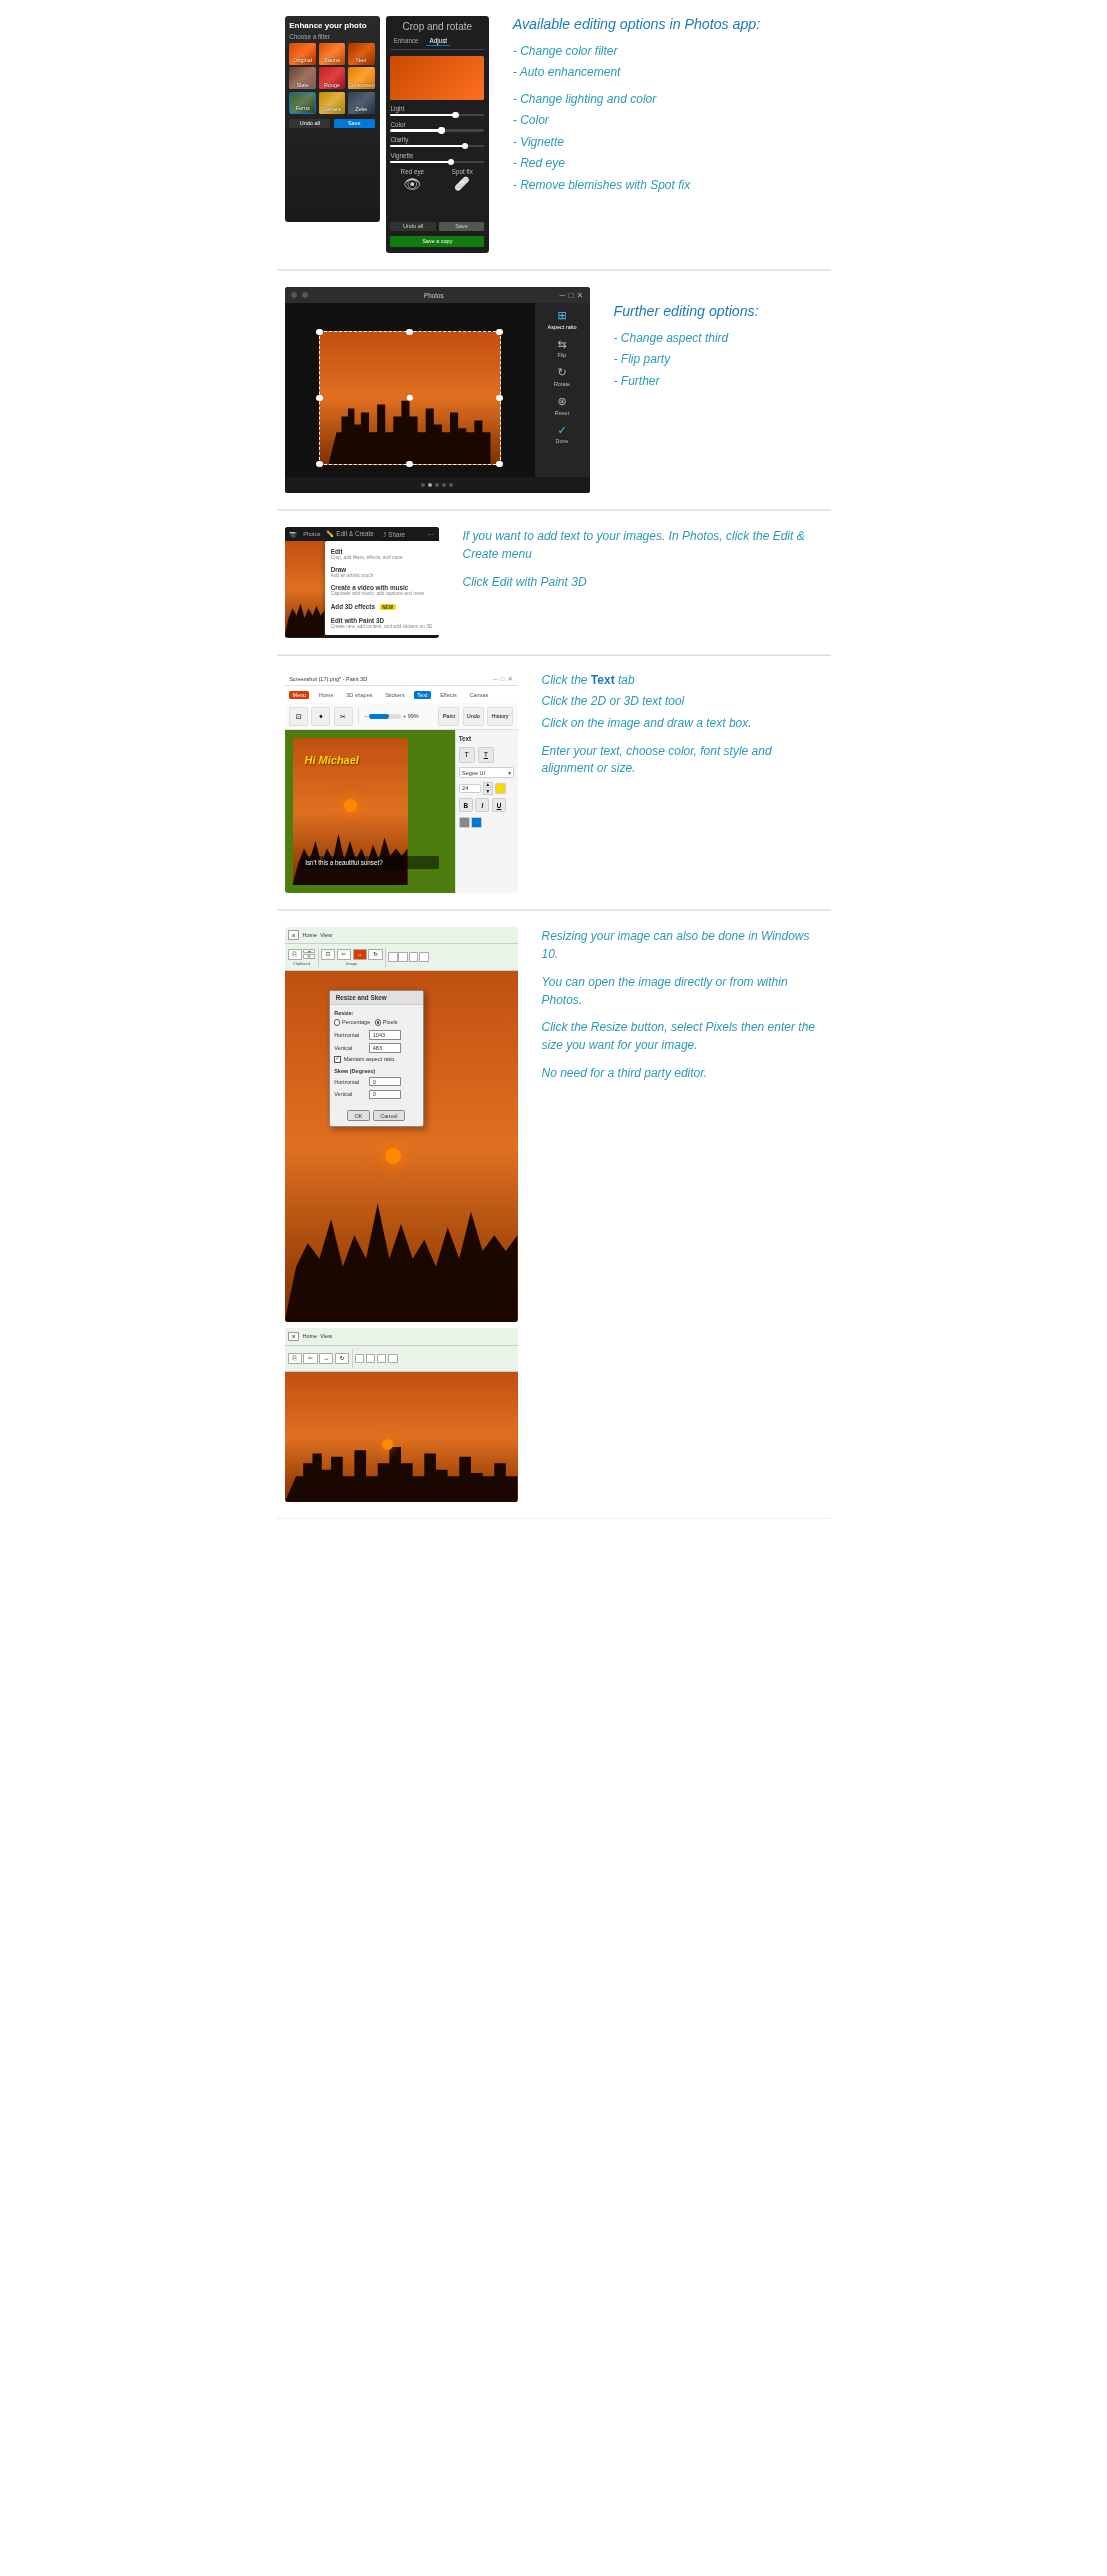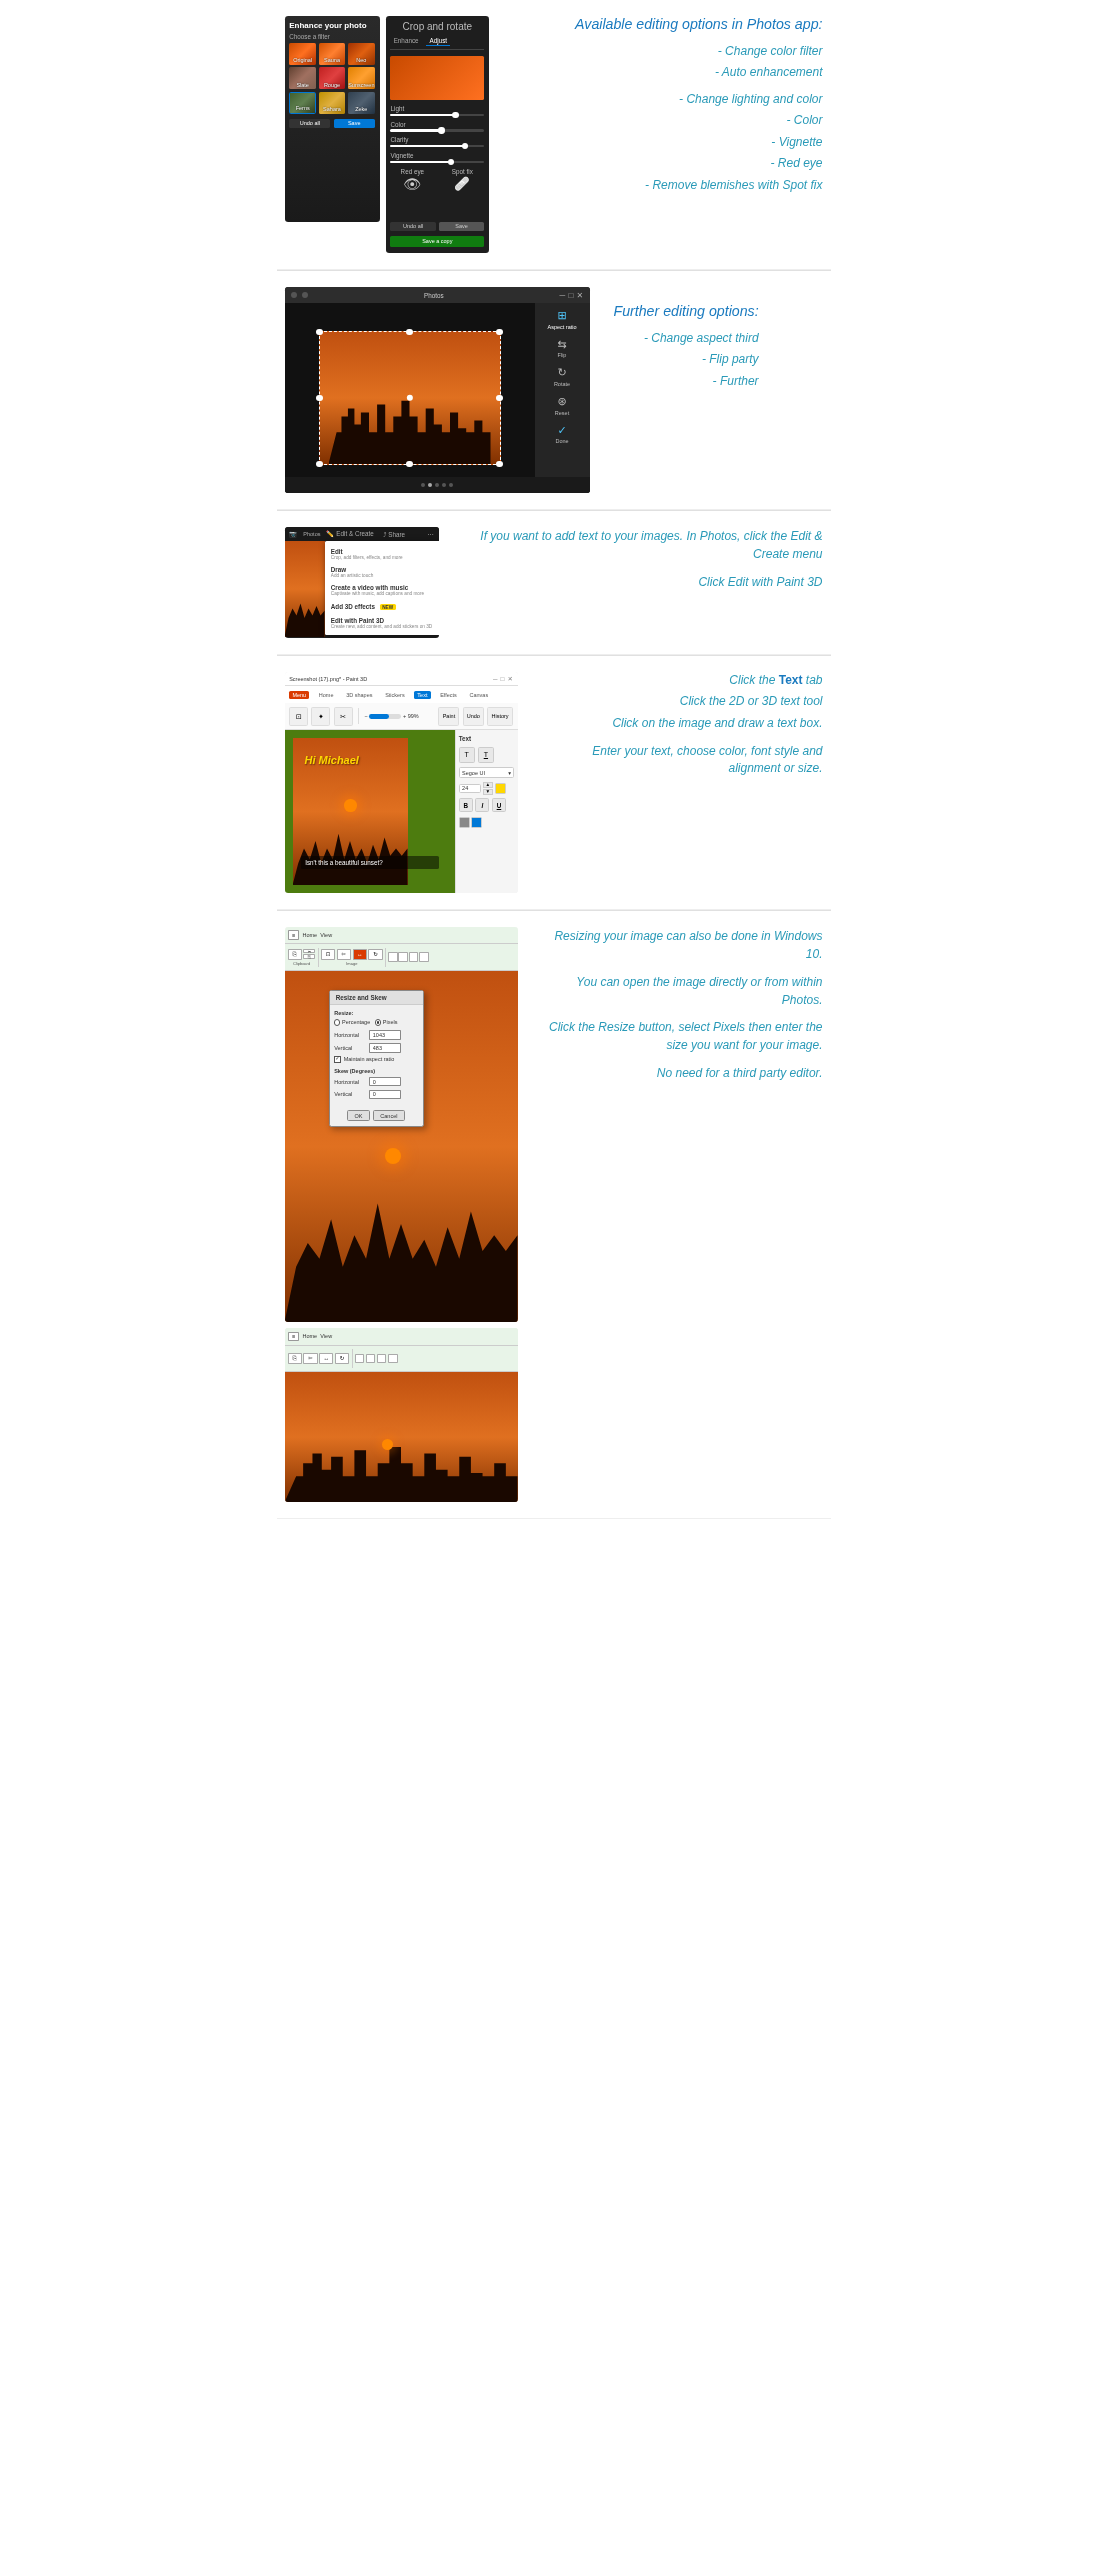--- a/index.html
+++ b/index.html
@@ -20,21 +20,20 @@
       gap: 16px;
     }
 
     .section-image {
       flex: 0 0 auto;
     }
 
     .section-text {
       flex: 1 1 auto;
       padding-left: 8px;
-      text-align: right;
     }
 
     
     .s1-left {
       width: 95px;
       height: 206px;
       background: linear-gradient(to bottom, #2a2a2a, #1a1a1a);
       border-radius: 3.2px;
       padding: 4.7px;
       font-size: 7.1px;

